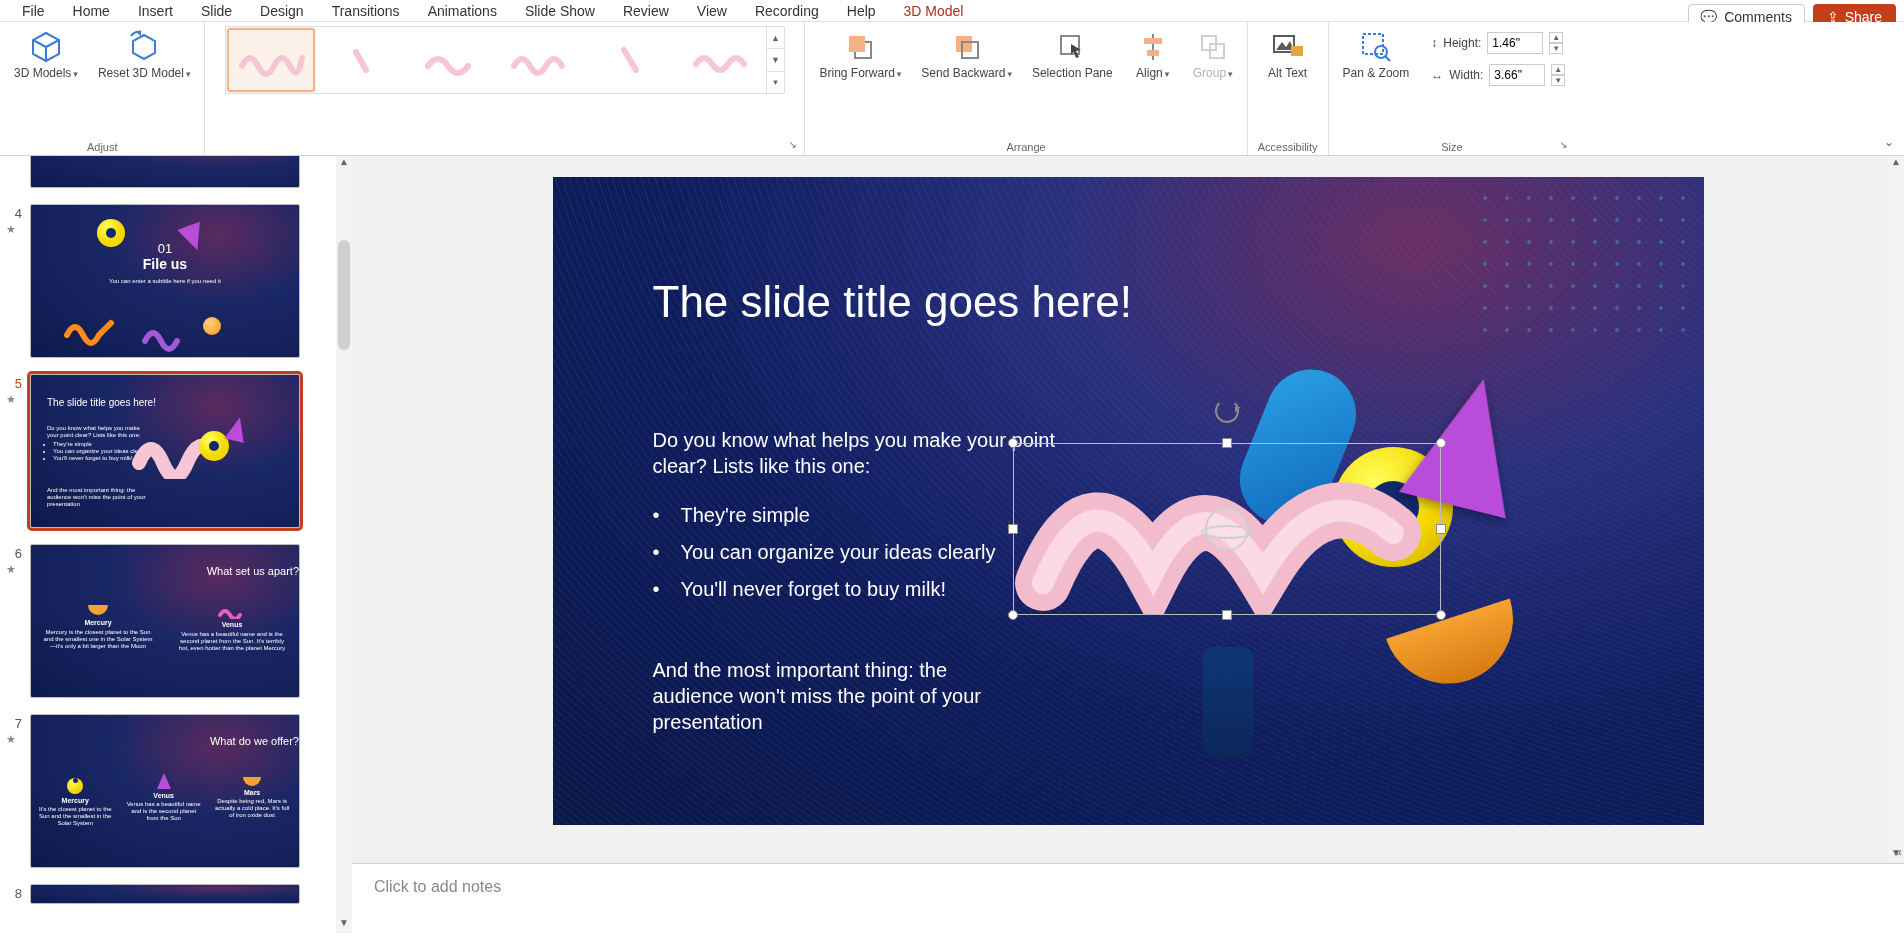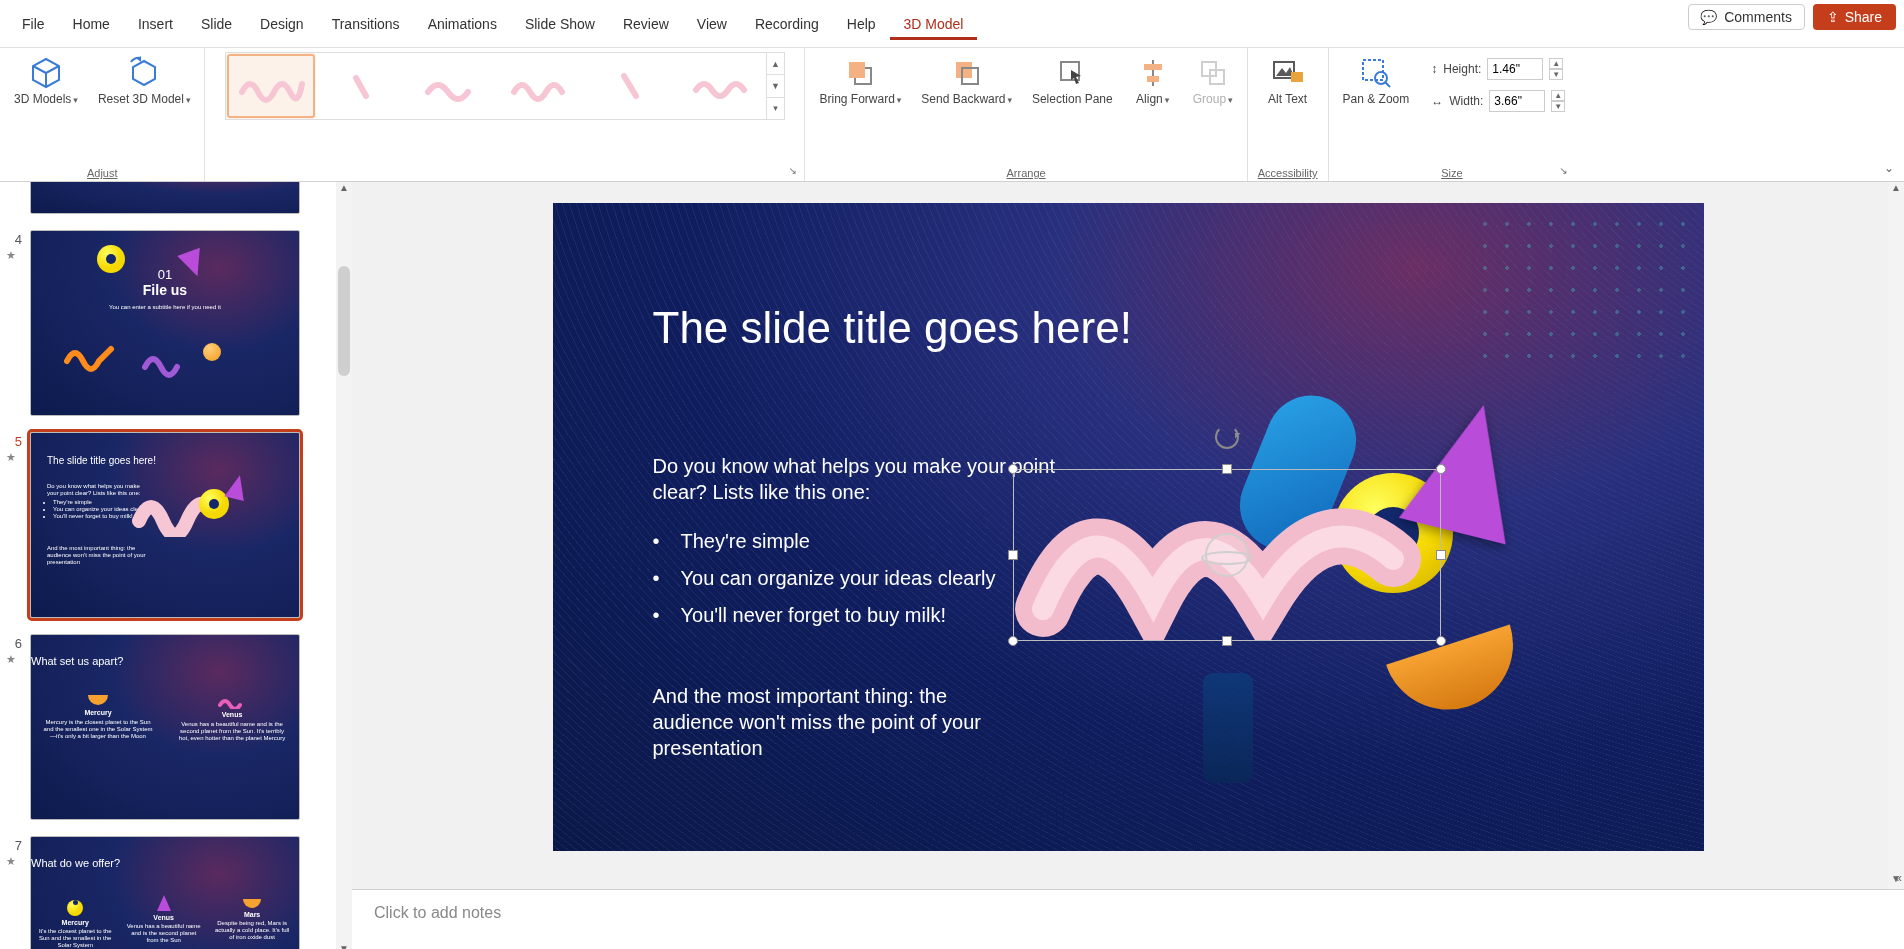--- a/index.html
+++ b/index.html
@@ -1,30 +1,30 @@
 <!DOCTYPE html>
 <html><head>
 <meta charset="utf-8">
 <style>
 * { margin: 0; padding: 0; box-sizing: border-box; font-family: "Segoe UI", Arial, sans-serif; }
 body { background: #fff; width: 1904px; height: 949px; overflow: hidden; position: relative; }
 
 
-.tab-bar { height: 48px; display: flex; align-items: center; padding: 0 8px; border-bottom: 1px solid #e0e0e0; position: relative; }
+.tab-bar { height: 22px; display: flex; align-items: center; padding: 0 8px; border-bottom: 1px solid #e0e0e0; position: relative; }
 .tab-item { padding: 8px 14px; font-size: 14px; color: #333; cursor: pointer; }
 .tab-item.active { color: #b02e1c; border-bottom: 3px solid #b02e1c; padding-bottom: 5px; }
 .tab-right { position: absolute; right: 8px; top: 4px; display: flex; gap: 8px; }
 .btn-comments { border: 1px solid #ccc; background: #fff; border-radius: 4px; padding: 4px 12px; font-size: 14px; color: #333; display: flex; align-items: center; gap: 6px; }
 .btn-share { background: #c43e1c; color: #fff; border: none; border-radius: 4px; padding: 4px 14px; font-size: 14px; display: flex; align-items: center; gap: 6px; }
 
 
 .ribbon { height: 134px; background: #fff; display: flex; position: relative; border-bottom: 1px solid #d0d0d0; }
 .ribbon-group { border-right: 1px solid #e0e0e0; padding: 4px 10px 2px 10px; display: flex; flex-direction: column; justify-content: space-between; align-items: center; position: relative; }
 .ribbon-group-body { display: flex; gap: 12px; align-items: flex-start; flex: 1; }
-.ribbon-group-label { font-size: 11px; color: #666; text-align: center; padding-top: 2px; width: 100%; text-decoration: underline; }
+.ribbon-group-label { font-size: 11px; color: #666; text-align: center; padding-top: 2px; width: 100%; }
 .ribbon-btn-v { display: flex; flex-direction: column; align-items: center; gap: 2px; font-size: 12px; color: #444; cursor: pointer; padding: 4px 4px; min-width: 48px; }
 .ribbon-btn-v.disabled { color: #b0b0b0; }
 .icon-box { width: 34px; height: 34px; display: flex; align-items: center; justify-content: center; }
 .chev { font-size: 9px; color: #666; margin-left: 2px; }
 
 
 .gallery-wrapper { display: flex; }
 .gallery { display: flex; gap: 0; border: 1px solid #ddd; background: #fff; }
 .gallery-item { width: 90px; height: 66px; display: flex; align-items: center; justify-content: center; cursor: pointer; }
 .gallery-item.selected { outline: 2px solid #f4b183; outline-offset: -3px; background: #fdf2e9; border-radius: 4px; }
@@ -45,21 +45,21 @@
 
 .app-body { display: flex; height: calc(949px - 38px - 134px); }
 
 
 .thumb-panel { width: 352px; height: 100%; overflow: hidden; position: relative; background: #fff; }
 .thumb-strip { position: absolute; left: 0; top: -28px; width: 336px; }
 .thumb-row { display: flex; align-items: flex-start; gap: 8px; padding: 4px 0 12px 6px; }
 .thumb-num { width: 16px; text-align: right; font-size: 13px; color: #555; padding-top: 2px; }
 .thumb-num.active { color: #c43e1c; }
 .thumb-star { font-size: 11px; color: #888; margin-top: 2px; }
-.thumb-canvas { width: 270px; height: 186px; background: radial-gradient(ellipse at 70% 20%, #5a2a5e 0%, #1a2766 40%, #0d1a4d 100%); border: 1px solid #bbb; border-radius: 2px; position: relative; overflow: hidden; color: #fff; }
+.thumb-canvas { width: 270px; height: 154px; background: radial-gradient(ellipse at 70% 20%, #5a2a5e 0%, #1a2766 40%, #0d1a4d 100%); border: 1px solid #bbb; border-radius: 2px; position: relative; overflow: hidden; color: #fff; }
 .thumb-canvas.selected { outline: 3px solid #c43e1c; }
 
 .thumb-scroll { position: absolute; right: 0; top: 0; width: 16px; height: 100%; background: #f3f3f3; }
 .thumb-scroll-handle { position: absolute; left: 2px; right: 2px; top: 84px; height: 110px; background: #cfcfcf; border-radius: 6px; }
 .scroll-arrow { position: absolute; left: 0; right: 0; height: 16px; text-align: center; font-size: 10px; color: #666; cursor: pointer; }
 
 
 .editor { flex: 1; display: flex; flex-direction: column; background: #f1f1f1; position: relative; }
 .slide-area { flex: 1; display: flex; align-items: center; justify-content: center; position: relative; overflow: hidden; }
 .slide-canvas { width: 1151px; height: 648px; background: radial-gradient(ellipse at 75% 10%, #6b2e63 0%, #28307e 30%, #0f1d5e 60%, #0a1848 100%); position: relative; overflow: hidden; color: #fff; margin-top: -18px; }
@@ -99,21 +99,21 @@
 .editor-scroll { position: absolute; right: 0; top: 0; width: 16px; bottom: 70px; background: #f3f3f3; }
 .editor-scroll .scroll-arrow.top{top:0;} .editor-scroll .scroll-arrow.bot{bottom:0;}
 .collapse-pane { position: absolute; right: 2px; bottom: 74px; font-size: 12px; color:#666; cursor:pointer; }
 
 
 .notes-pane { height: 70px; background: #fff; border-top: 1px solid #d0d0d0; padding: 14px 22px; font-size: 16px; color: #888; }
 
 
 .th-title { position: absolute; left: 16px; top: 22px; font-size: 10px; font-weight: 500; max-width: 110px; line-height: 1.2; }
 .th-small { font-size: 6px; line-height: 1.2; }
-.th-center-title { position:absolute; left:0; right:0; top:20px; text-align:left; font-size:11px; }
+.th-center-title { position:absolute; left:0; right:0; top:20px; text-align:right; font-size:11px; }
 .th-col { position:absolute; top:60px; width:50%; text-align:center; font-size:7px; }
 .th-col.l{left:0;} .th-col.r{right:0;}
 .th-col3{position:absolute;top:58px;width:33%;text-align:center;font-size:7px;}
 .th-col3.a{left:0;} .th-col3.b{left:33%;} .th-col3.c{left:66%;}
 
 
 .sq{stroke:#f7c6d4;stroke-width:16;stroke-linecap:round;fill:none;}
 .sq-sm{stroke-width:6;}
 
 </style>

